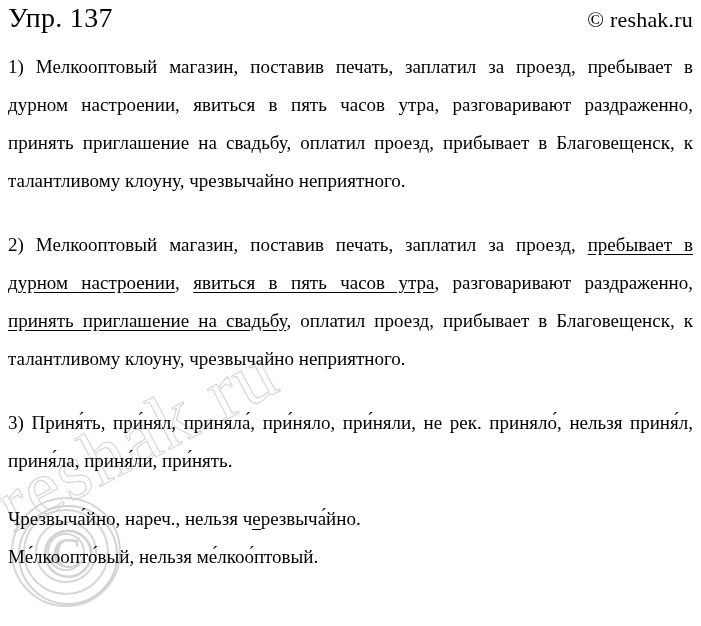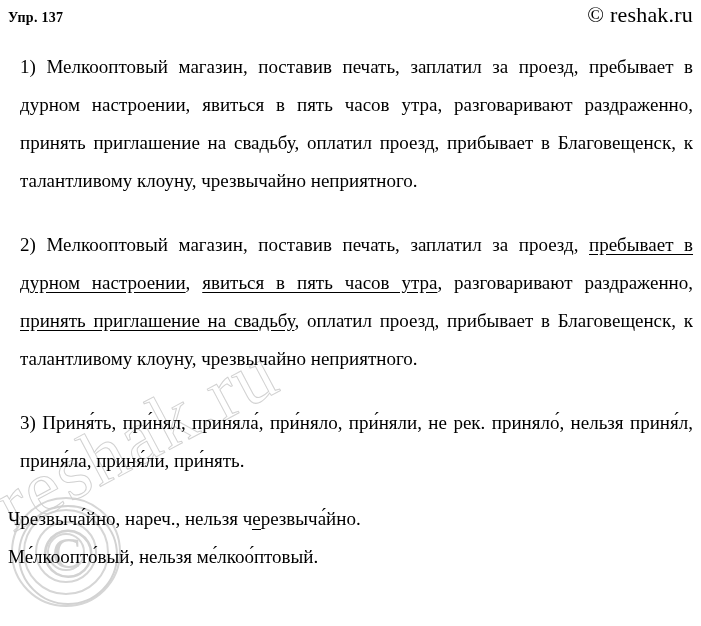--- a/index.html
+++ b/index.html
@@ -72,40 +72,39 @@
   }
 
   #header-row {
     display: flex;
     align-items: baseline;
     justify-content: space-between;
     height: 30px;
     padding-top: 2px;
   }
   #exercise-title {
-    font-size: 14px;
-    font-weight: bold;
+    font-size: 28px;
+    font-weight: normal;
     letter-spacing: .3px;
   }
   #site-credit {
     font-size: 22px;
     letter-spacing: .2px;
   }
 
   .para {
     font-size: 19px;
     line-height: 38px;
     text-align: justify;
     text-justify: inter-word;
     margin: 0;
     hyphens: none;
   }
   .para.justified-block {
     text-align-last: left;
-    margin-left: 12px;
   }
   #item-1 { margin-top: 16px; }
   #item-2 { margin-top: 26px; }
   #item-3 { margin-top: 26px; }
   #note-1 { margin-top: 20px; }
   #note-2 { }
 
   .u { text-decoration: underline; text-underline-offset: 3px; }
   .u-letter {
     border-bottom: 1px solid #000;

